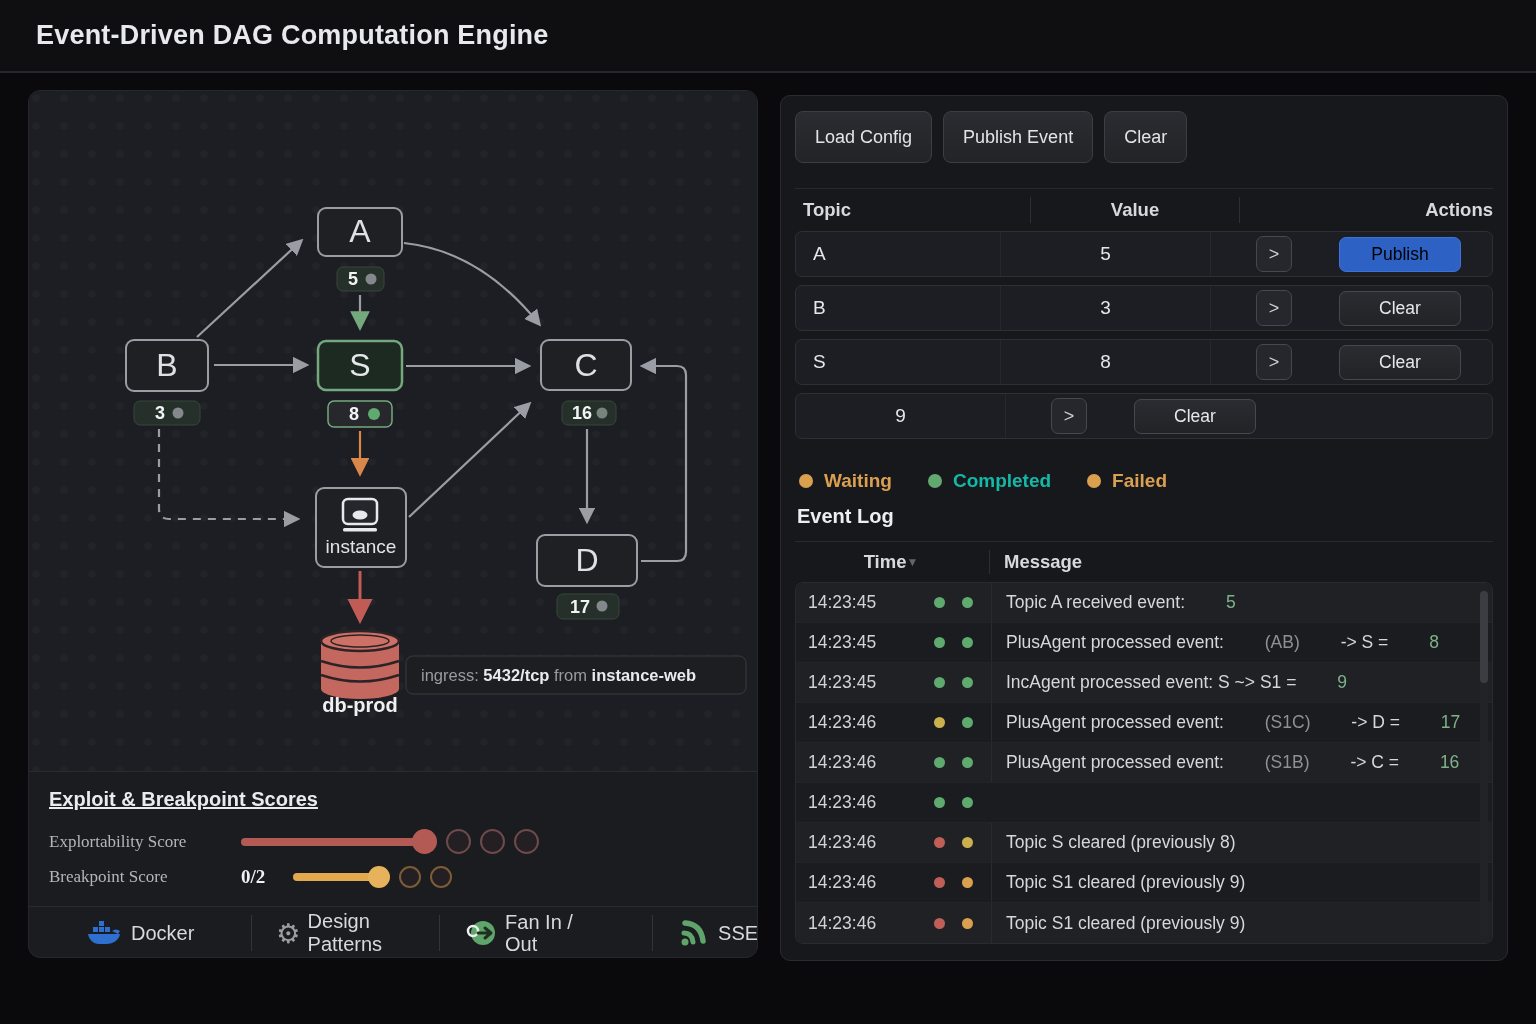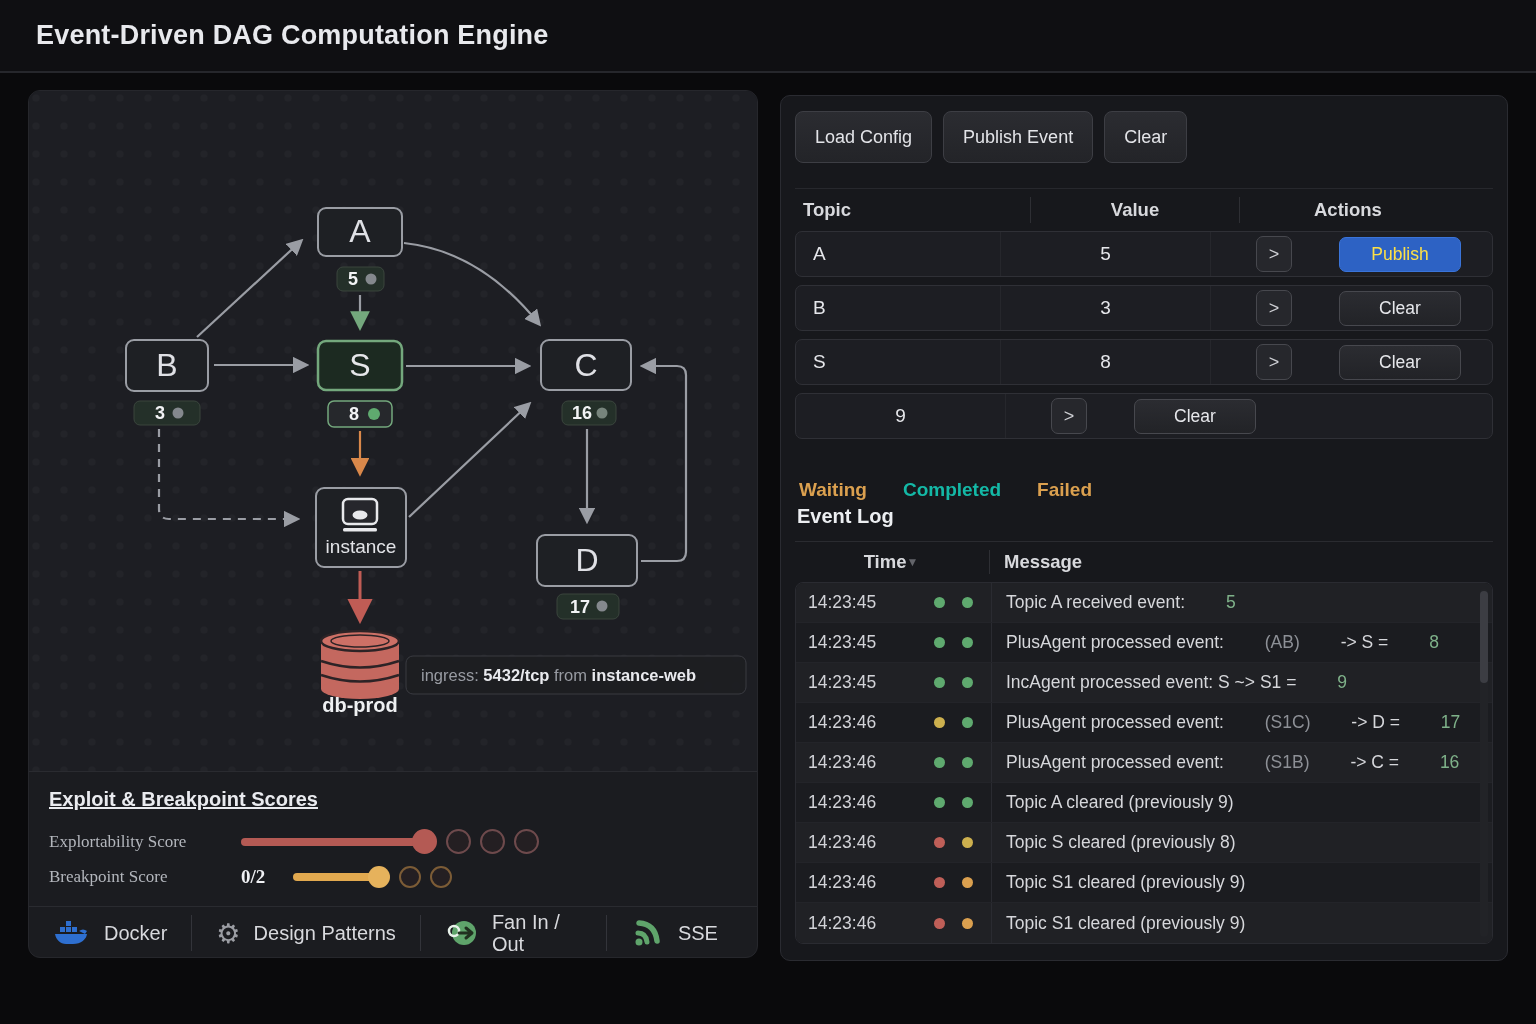--- a/index.html
+++ b/index.html
@@ -38,62 +38,62 @@
   .bar.red { width:178px; background:#b45a54; }
   .bar.orange { width:82px; background:#e2a94f; margin-left:0; }
   .pip { border-radius:50%; flex:none; }
   .pip.filled-red { width:25px; height:25px; background:#b45a54; margin-left:-7px; }
   .pip.hollow-red { width:25px; height:25px; border:2px solid #6e4a4c; background:#241f22; margin-left:9px; }
   .pip.filled-orange { width:22px; height:22px; background:#e6b25c; margin-left:-7px; }
   .pip.hollow-orange { width:22px; height:22px; border:2px solid #7c5c36; background:#241f22; margin-left:9px; }
 
   
   .panel-footer { height:53px; border-top:1px solid #2a2b30; display:flex; align-items:center; }
-  .tech-item { display:flex; align-items:center; gap:13px; padding:0 24px; height:36px; }
+  .tech-item { display:flex; align-items:center; gap:7px; padding:0 24px; height:36px;margin-left:33px; }
   .tech-item + .tech-item { border-left:1px solid #33343a; }
   .tech-label { font-size:20px; color:#d8d9dd; }
   .tech-label.wrap { width:90px; line-height:1.1; }
   .gear-glyph { font-size:27px; color:#9b9da3; line-height:1; font-family:"DejaVu Sans", sans-serif; }
 
   
   .right-panel {
     position:absolute; left:780px; top:95px; width:728px; height:866px;
     background:#17181c; border:1px solid #2a2b31; border-radius:10px;
     padding:0 14px;
   }
   .toolbar { display:flex; gap:11px; padding:15px 0 25px 0; border-bottom:1px solid #27282d; }
   .tb-btn {
     height:52px; padding:0 19px; font-size:18px; color:#e3e4e8;
     background:linear-gradient(#2b2c31,#232428); border:1px solid #3d3e44; border-radius:8px;
     font-family:inherit; cursor:pointer;
   }
   .topic-header { display:flex; align-items:center; height:42px; font-size:18.5px; font-weight:bold; color:#d8d9dd;gap:29px; }
   .th-topic { width:206px; padding-left:8px; height:26px; line-height:26px; }
   .th-value { width:210px; text-align:center; border-left:1px solid #2e2f34; border-right:1px solid #2e2f34; height:26px; line-height:26px; }
-  .th-actions { flex:1; padding-left:45px; height:26px; line-height:26px; }
+  .th-actions { flex:1; padding-left:45px; height:26px; line-height:26px;text-align:right; }
   .topic-row {
     display:flex; align-items:center; height:46px; margin-bottom:8px;
     background:#1d1e23; border:1px solid #2f3036; border-radius:7px;
   }
   .tr-topic { width:205px; padding-left:17px; font-size:19px; color:#e6e7eb; border-right:1px solid #26272c; height:100%; display:flex; align-items:center; }
   .tr-value { width:210px; text-align:center; font-size:19px; color:#e6e7eb; border-right:1px solid #26272c; height:100%; display:flex; align-items:center; justify-content:center; }
   .tr-actions { flex:1; display:flex; align-items:center; }
   .step-btn {
     width:36px; height:36px; margin-left:45px; border-radius:7px; cursor:pointer;
     background:#26272c; border:1px solid #47484e; color:#cfd0d5; font-size:18px; font-family:inherit;
   }
   .action-btn {
     width:122px; height:35px; margin-left:47px; border-radius:7px; cursor:pointer;
     background:linear-gradient(#2b2c31,#222327); border:1px solid #47484e;
     color:#e6e7eb; font-size:17.5px; font-family:inherit;
   }
-  .action-btn.primary { background:#2d62c4; border-color:#3a74d9; color:#fde047; }
+  .action-btn.primary { background:#2d62c4; border-color:#3a74d9; color:#000000; }
 
   .legend { display:flex; gap:36px; padding:21px 4px 0 4px; height:47px; }
-  .legend-item { display:flex; align-items:center; gap:11px; font-size:19px; font-weight:bold;flex-direction:column; }
+  .legend-item { display:flex; align-items:center; gap:11px; font-size:19px; font-weight:bold; }
   .legend-dot { width:14px; height:14px; border-radius:50%; }
 
   .log-title { font-size:20px; font-weight:bold; color:#eceef1; padding:11px 2px 13px 2px; border-bottom:1px solid #2a2b30; }
   .log-header { display:flex; align-items:center; height:40px; font-size:18.5px; font-weight:bold; color:#d8d9dd; }
   .lh-time { width:195px; padding-left:12px; display:flex; align-items:center; justify-content:center; height:24px; border-right:1px solid #2e2f34; }
   .sort-icon { font-size:12px; color:#63646a; margin-right:14px; }
   .lh-msg { padding-left:14px; }
   .log-body { position:relative; border:1px solid #2a2b31; border-radius:8px; overflow:hidden; }
   .log-row { display:flex; align-items:center; height:40px; font-size:17.5px; border-bottom:1px solid #232429; }
   .log-row:nth-child(odd) { background:#202125; }
@@ -402,21 +402,20 @@
             <span class="log-dot" style="background: rgb(95, 170, 111);"></span>
           </div>
           <div class="log-msg"><span class="seg-t">PlusAgent processed event: </span><span class="seg-m">(S1B)</span><span class="seg-t"> -&gt; C = </span><span class="seg-g">16</span></div>
         </div>
         <div class="log-row">
           <div class="log-time">14:23:46</div>
           <div class="log-dots">
             <span class="log-dot" style="background: rgb(95, 170, 111);"></span>
             <span class="log-dot" style="background: rgb(95, 170, 111);"></span>
           </div>
-          <div class="log-msg"><span class="seg-t">Topic A cleared (previously 9)</span></div>
         </div>
         <div class="log-row">
           <div class="log-time">14:23:46</div>
           <div class="log-dots">
             <span class="log-dot" style="background: rgb(191, 95, 88);"></span>
             <span class="log-dot" style="background: rgb(205, 176, 78);"></span>
           </div>
           <div class="log-msg"><span class="seg-t">Topic S cleared (previously 8)</span></div>
         </div>
         <div class="log-row">

